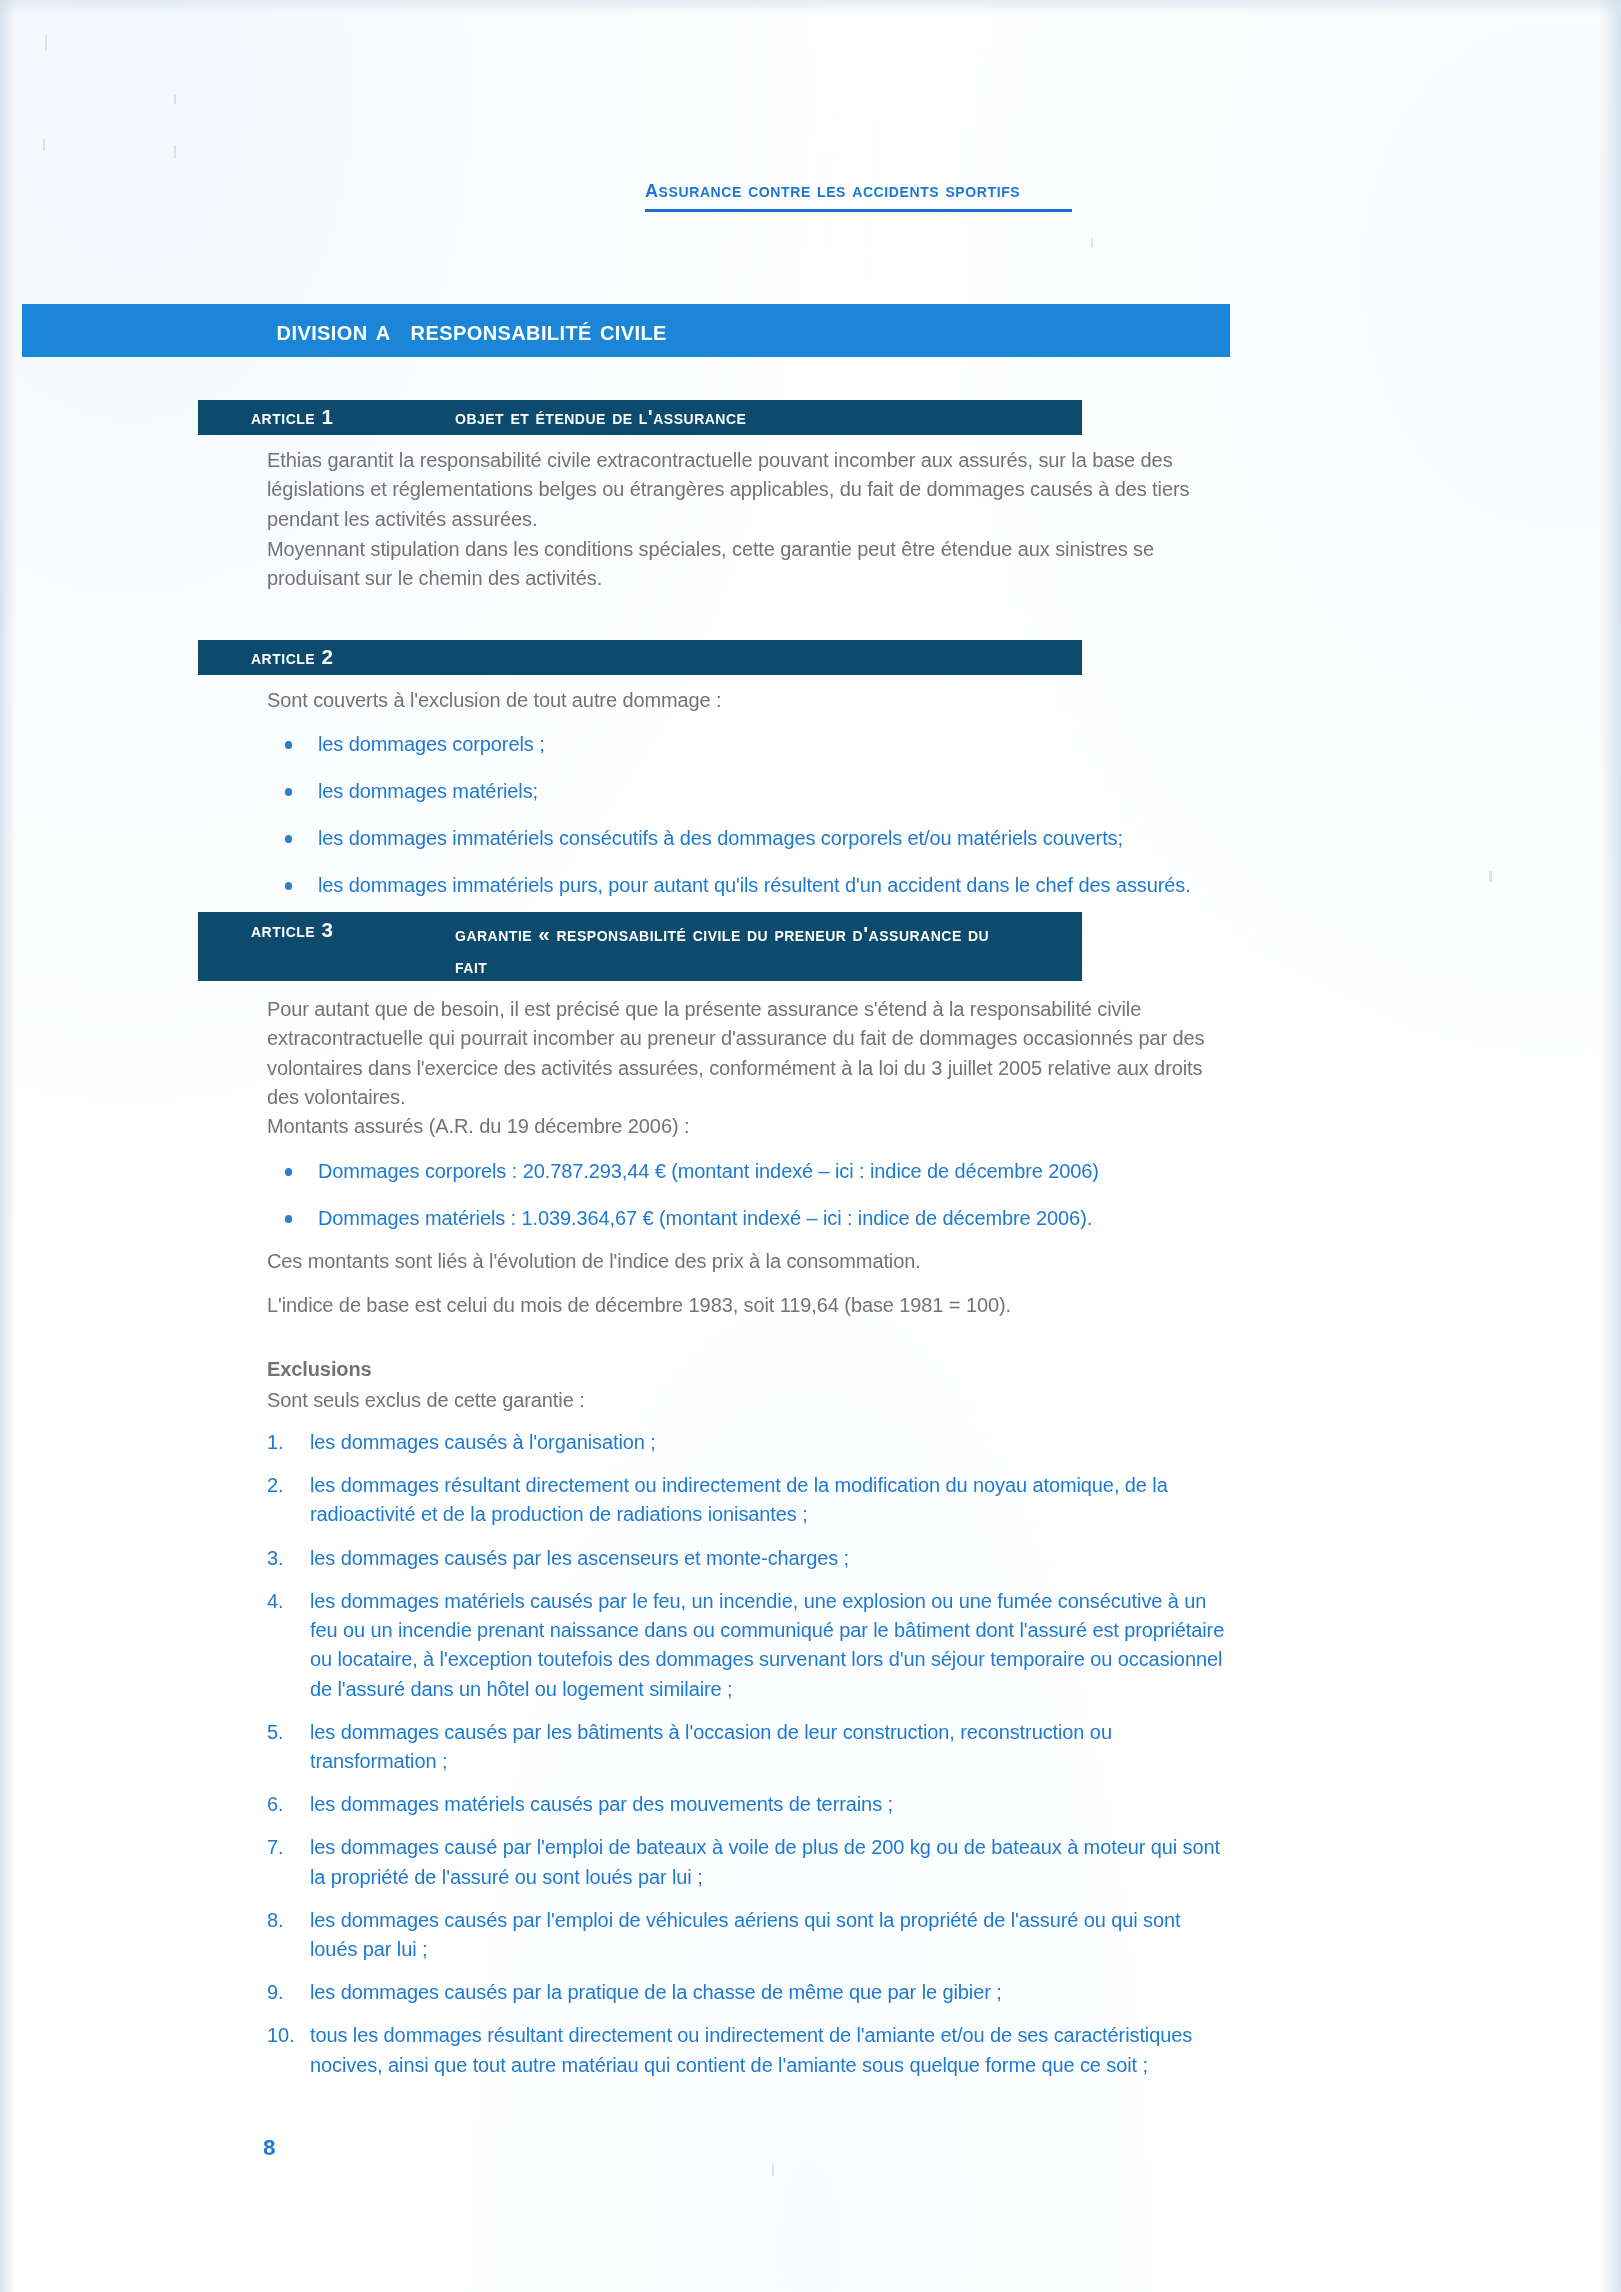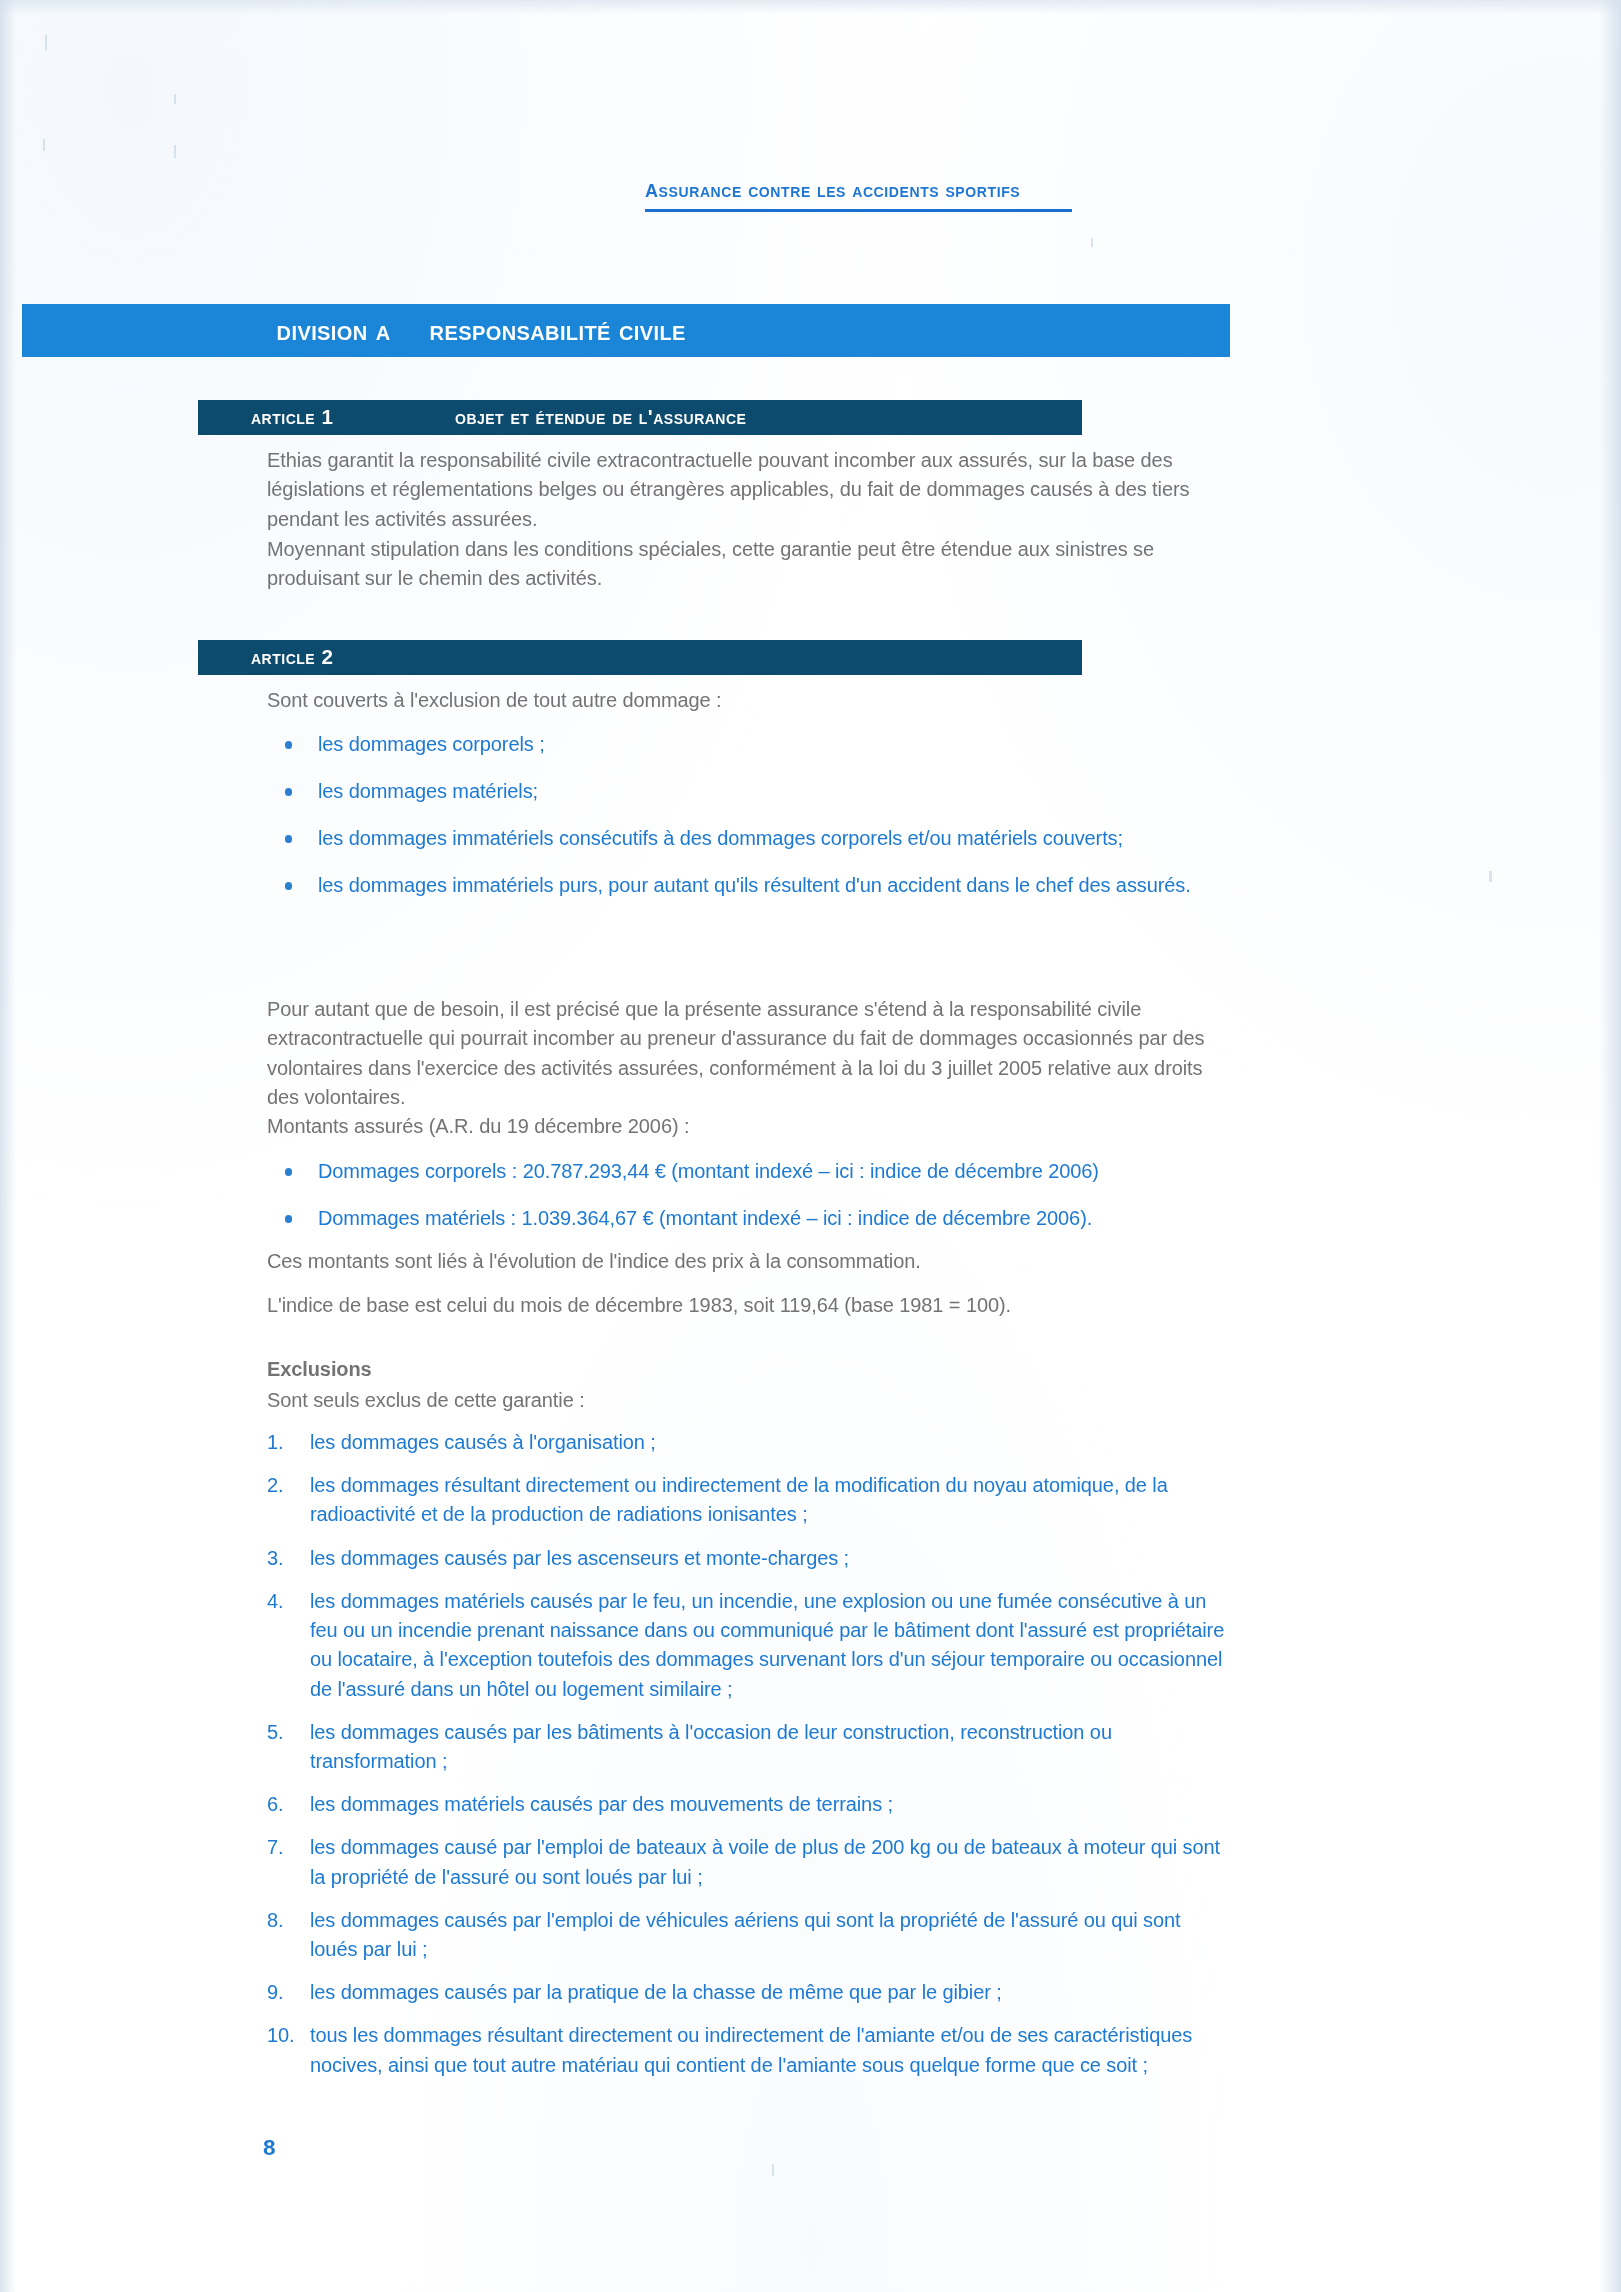--- a/index.html
+++ b/index.html
@@ -100,21 +100,21 @@
     color: #ffffff;
     font-size: 28px;
     font-weight: 700;
     font-variant: small-caps;
     text-transform: lowercase;
     letter-spacing: 0.4px;
     white-space: nowrap;
     display: flex;
     align-items: baseline;
   }
-  .division-label { margin-right: 39px; text-align: right; }
+  .division-label { margin-right: 20px; text-align: right; }
 
   
   .article-bar {
     position: absolute;
     left: 198px;
     width: 884px;
     background: #0c4a6e;
     color: #ffffff;
   }
   .article-bar.one-line { height: 35px; }
@@ -268,20 +268,27 @@
 
   <div class="para" style="top:686px;">Sont couverts à l'exclusion de tout autre dommage :</div>
 
   <ul class="bullets" style="top:730px;">
     <li>les dommages corporels ;</li>
     <li>les dommages matériels;</li>
     <li>les dommages immatériels consécutifs à des dommages corporels et/ou matériels couverts;</li>
     <li>les dommages immatériels purs, pour autant qu'ils résultent d'un accident dans le chef des assurés.</li>
   </ul>
 
+  <div class="article-bar two-line" style="top:912px;">
+    <span class="article-num">Article 3</span>
+    <span class="article-title t2">
+      <span class="l1">Garantie « responsabilité civile du preneur d'assurance du fait</span>
+      <span class="l2">des volontaires » - Loi du 3 juillet 2005</span>
+    </span>
+  </div>
 
   <div class="para" style="top:995px;">Pour autant que de besoin, il est précisé que la présente assurance s'étend à la responsabilité civile extracontractuelle qui pourrait incomber au preneur d'assurance du fait de dommages occasionnés par des volontaires dans l'exercice des activités assurées, conformément à la loi du 3 juillet 2005 relative aux droits des volontaires.</div>
 
   <div class="para" style="top:1112px;">Montants assurés (A.R. du 19 décembre 2006) :</div>
 
   <ul class="bullets" style="top:1157px;">
     <li>Dommages corporels : 20.787.293,44 € (montant indexé – ici : indice de décembre 2006)</li>
     <li>Dommages matériels : 1.039.364,67 € (montant indexé – ici : indice de décembre 2006).</li>
   </ul>
 

